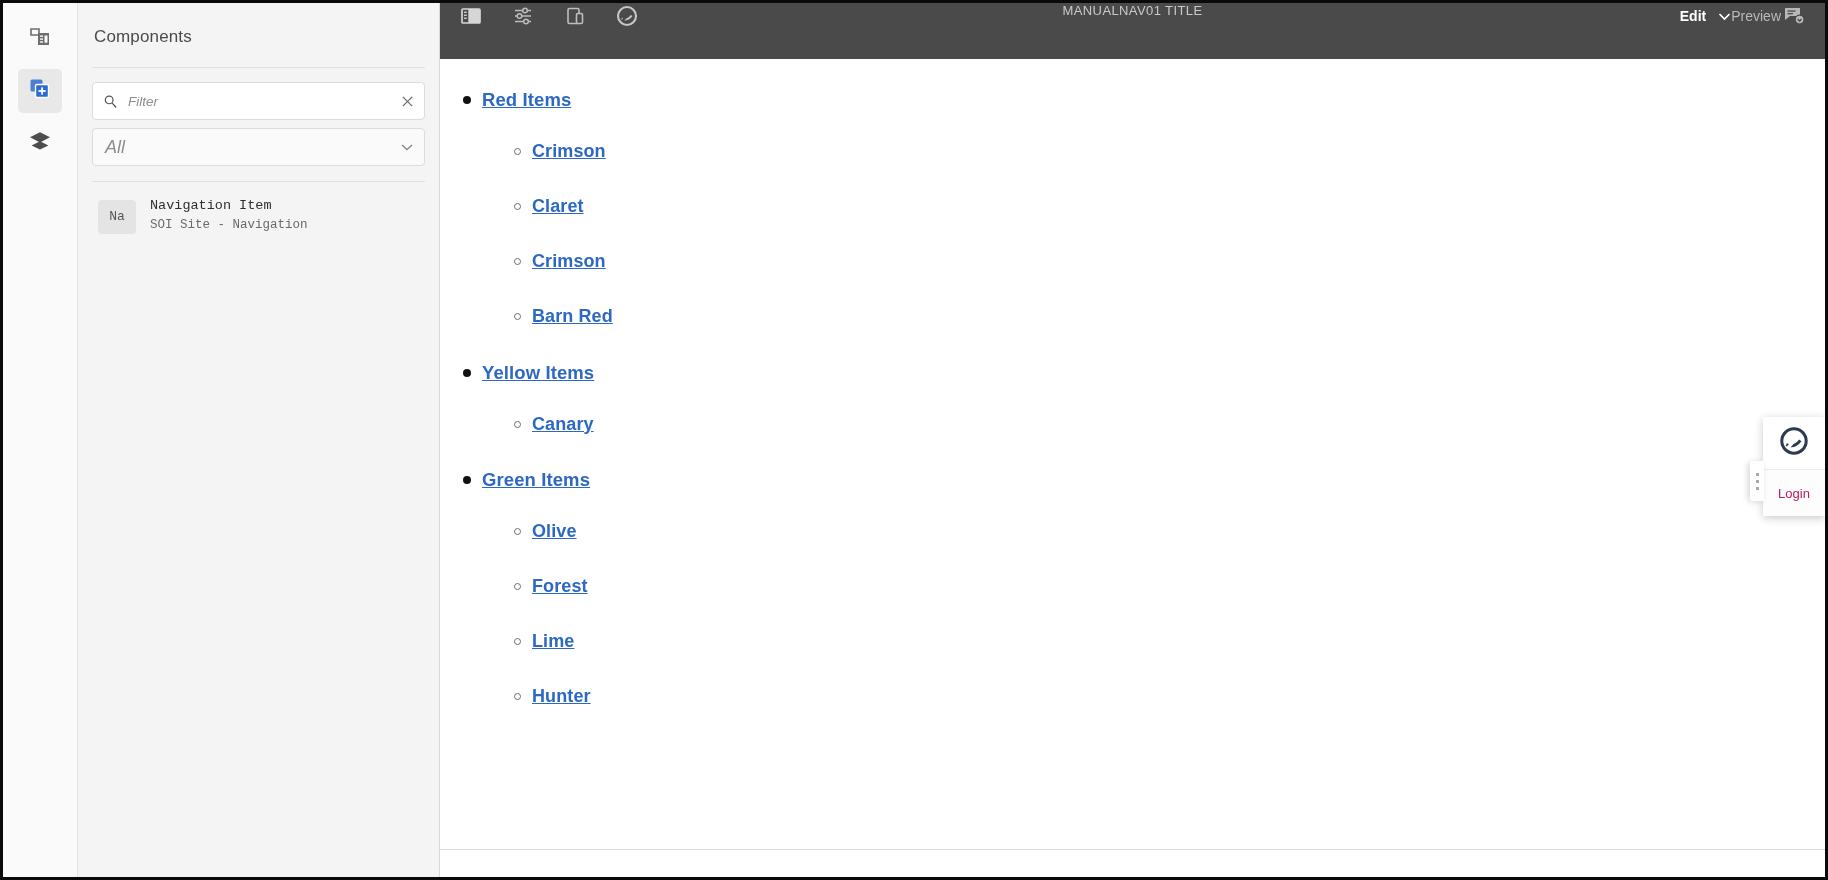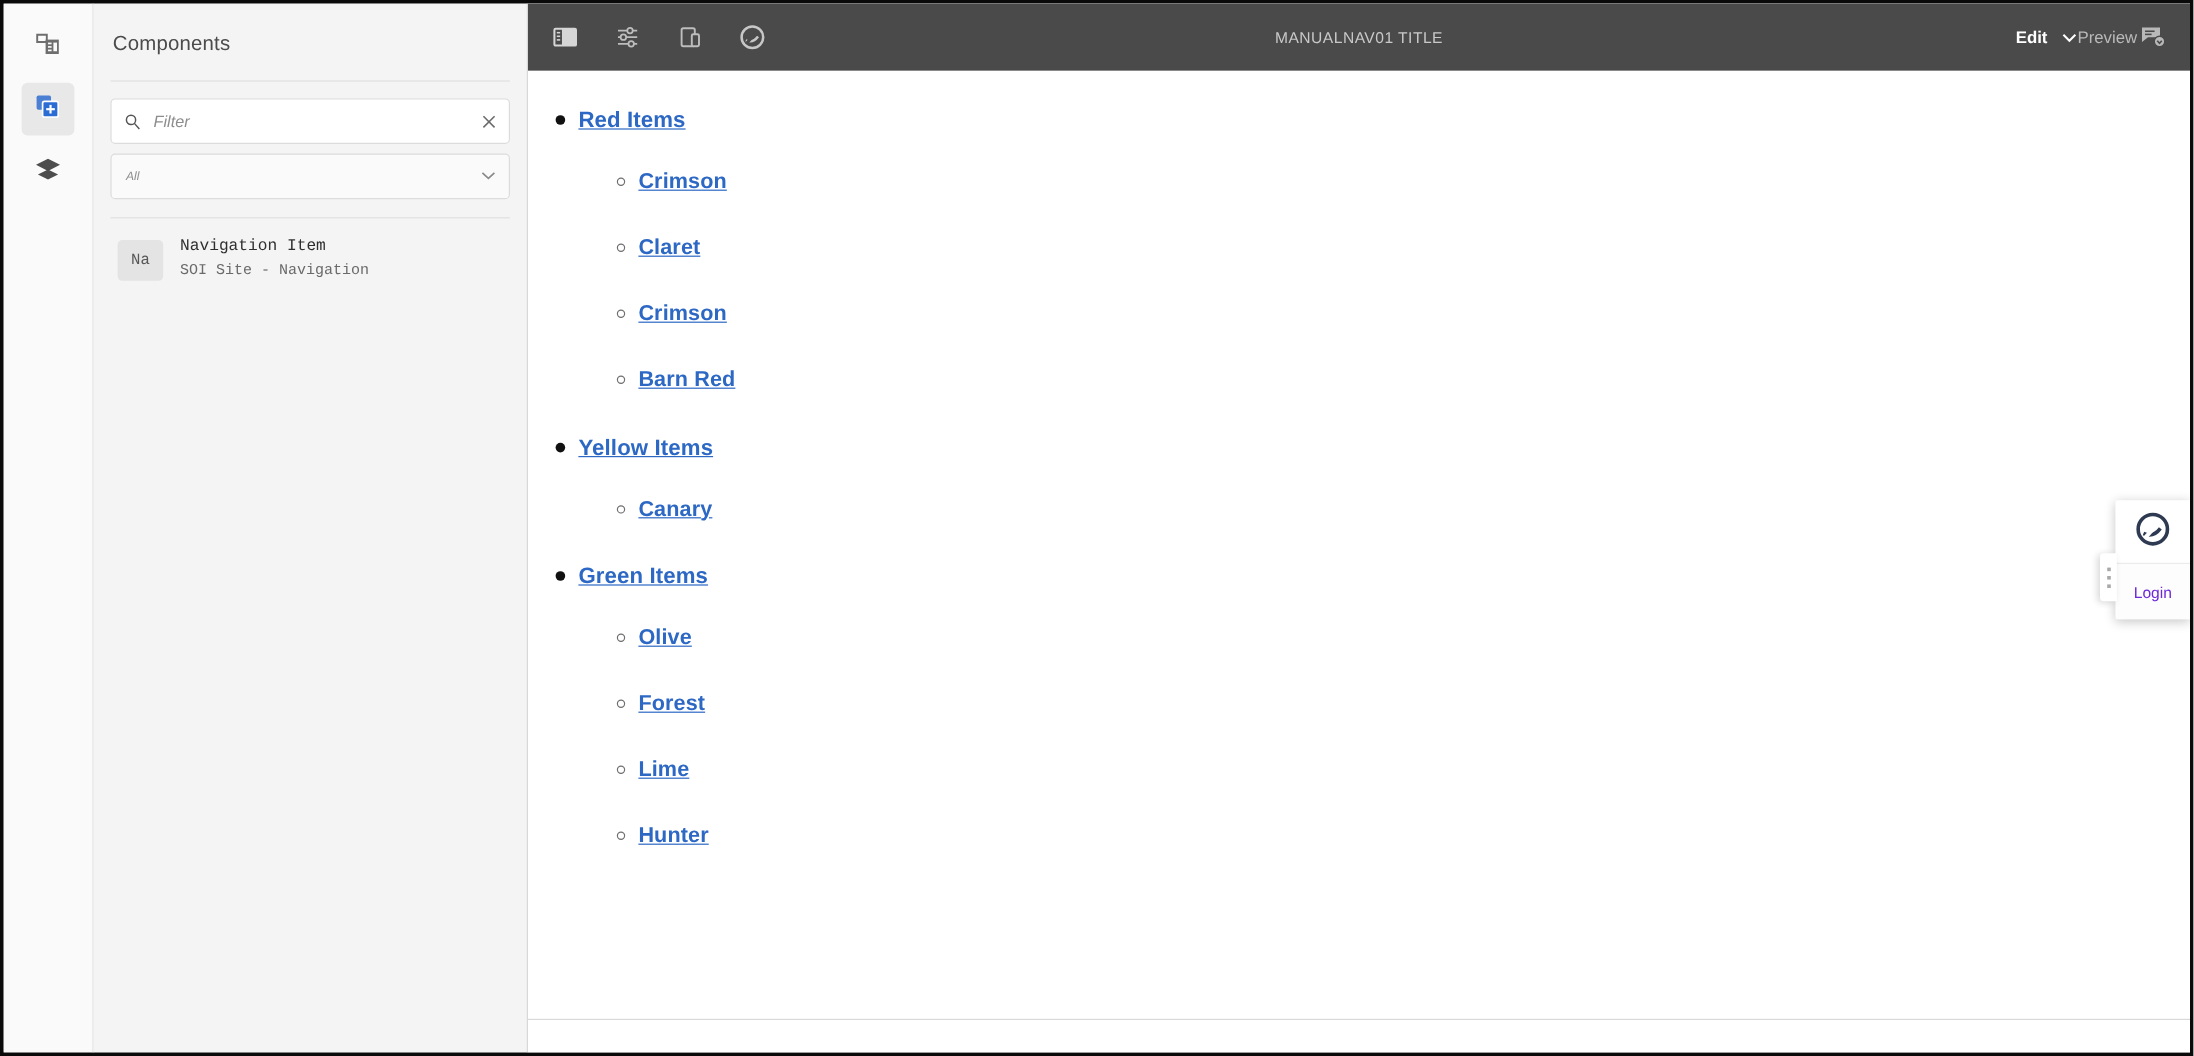--- a/index.html
+++ b/index.html
@@ -83,21 +83,21 @@
   .select-box {
     position: relative;
     height: 38px;
     margin-top: 8px;
     background: #fafafa;
     border: 1px solid #dcdcdc;
     border-radius: 4px;
     display: flex; align-items: center;
     padding: 0 30px 0 12px;
   }
-  .select-text { font-size: 10px; color: #8d8d8d; font-style: italic; }
+  .select-text { font-size: 18px; color: #8d8d8d; font-style: italic; }
   .chev {
     position: absolute; right: 10px; top: 50%;
     transform: translateY(-50%);
   }
 
   .list-rule { height: 1px; background: #e0e0e0; margin: 15px 0 0 0; }
 
   .comp-card {
     display: flex; align-items: flex-end;
     gap: 14px;
@@ -124,21 +124,21 @@
     position: relative;
     background: #ffffff;
     min-width: 0;
   }
 
   .toolbar {
     height: 56px;
     flex: 0 0 56px;
     background: #4a4a4a;
     display: flex;
-    align-items: center;
+    align-items: flex-start;
     padding: 0 18px 0 18px;
     position: relative;
   }
   .tb-left { display: flex; align-items: center; gap: 26px; }
   .tb-ic {
     width: 26px; height: 26px;
     display: flex; align-items: center; justify-content: center;
     cursor: pointer;
   }
   .tb-title {
@@ -219,21 +219,21 @@
   .lw-logo {
     height: 52px;
     display: flex; align-items: center; justify-content: center;
     background: #ffffff;
   }
   .lw-divider { height: 1px; background: #ececec; }
   .lw-label {
     height: 46px;
     display: flex; align-items: center; justify-content: center;
     font-size: 13px;
-    color: #6d28d9;
+    color: #be185d;
     background: #fdfdfd;
     cursor: pointer;
   }
   .lw-handle {
     position: absolute;
     left: -13px; top: 44px;
     width: 14px; height: 40px;
     background: #ffffff;
     border-radius: 3px 0 0 3px;
     box-shadow: -2px 1px 6px rgba(0,0,0,.16);

